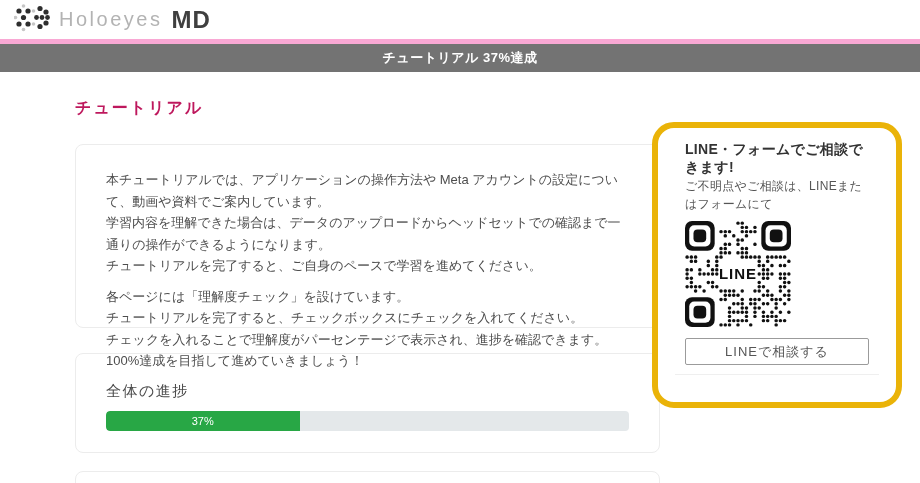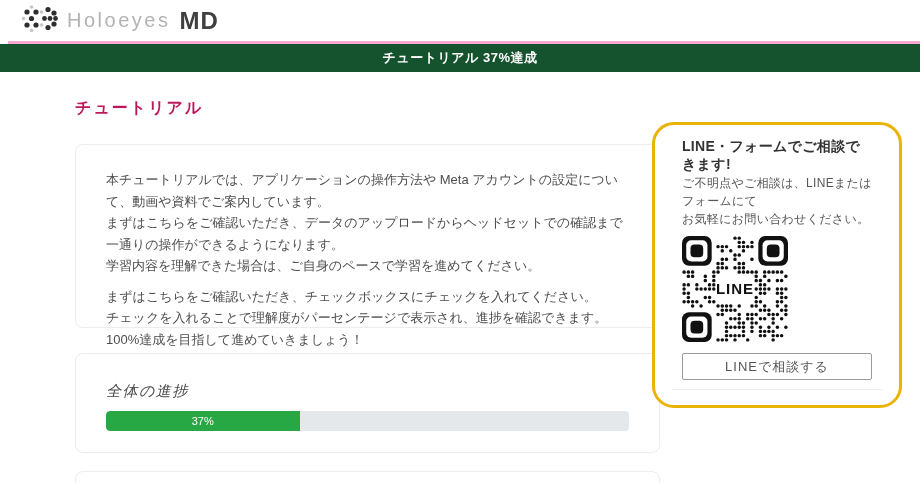--- a/index.html
+++ b/index.html
@@ -1,51 +1,51 @@
 <!DOCTYPE html>
 <html><head>
 <meta charset="utf-8">
 <style>
   * { margin:0; padding:0; box-sizing:border-box; }
   html,body { width:920px; height:483px; overflow:hidden; background:#fff;
               font-family:"Liberation Sans","DejaVu Sans",sans-serif; }
   body { position:relative; color:#4d4d4d; }
 
   
-  .header { height:44px; background:#fff; border-bottom:3px solid #f9a8d4;
-            display:flex; align-items:center; padding:0 14px;margin-left:8px; }
+  .header { height:44px; background:#fff; border-bottom:5px solid #f9a8d4;
+            display:flex; align-items:center; padding:0 14px; }
   .brand { display:flex; align-items:center; gap:7px; }
   .brand-light { font-size:20px; color:#b3b3b3; letter-spacing:2.5px; font-weight:400; }
   .brand-bold { font-size:24px; color:#3f3f3f; letter-spacing:1px; font-weight:600; margin-left:2px; }
 
   
-  .banner { height:28px; background:#14532d; display:flex; align-items:center; justify-content:center; }
+  .banner { height:28px; background:#737373; display:flex; align-items:center; justify-content:center; }
   .banner-text { color:#fff; font-size:13px; font-weight:bold; letter-spacing:0.5px; }
 
   
   .column { position:absolute; left:75px; top:72px; width:585px; }
   .page-title { font-size:16px; font-weight:bold; color:#be185d; letter-spacing:2px;
                 margin-top:26px; }
   .card { background:#fff; border:1px solid #ececec; border-radius:8px; }
   .intro-card { margin-top:25px; padding:24px 30px 18px 30px; height:184px; }
   .intro-card p { font-size:13px; line-height:21.5px; color:#4d4d4d; margin-bottom:9px; }
   .intro-card p span { display:block; }
 
   .progress-card { margin-top:25px; padding:28px 30px; height:100px; }
-  .card-heading { font-size:15px; color:#4a4a4a; letter-spacing:1.5px; font-weight:400;font-style:italic; }
+  .card-heading { font-size:15px; color:#4a4a4a; letter-spacing:1.5px; font-weight:400; }
   .progress-track { margin-top:10px; height:20px; background:#e4e8ea; border-radius:4px; overflow:hidden; }
   .progress-fill { height:100%; background:#28A745; border-radius:4px 0 0 4px;
                    display:flex; align-items:center; justify-content:center; }
   .progress-label { color:#fff; font-size:11px; }
 
   .next-card { margin-top:18px; padding:13px 30px 30px 44px; height:60px; }
 
   
   .consult-card { position:absolute; left:652px; top:122px; width:250px; height:286px;
-                  background:#fff; border:3px solid #eab308; border-radius:22px;
+                  background:#fff; border:6px solid #eab308; border-radius:22px;
                   padding:13px 27px 0 27px; z-index:5; }
   .consult-title { font-size:14px; font-weight:bold; color:#333; letter-spacing:0.3px; }
   .consult-line { font-size:12px; color:#555; line-height:18px; letter-spacing:0.3px; }
   .consult-line:first-of-type { margin-top:4px; }
   .qr-wrap { margin-top:8px; width:106px; height:106px; }
   .consult-btn { margin-top:11px; width:100%; height:27px; background:#fff;
                  border:1px solid #9b9b9b; border-radius:2px; color:#555;
                  font-size:13px; font-family:inherit; letter-spacing:1px; cursor:pointer;
                  display:flex; align-items:center; justify-content:center; }
   .consult-divider { border:none; border-top:1px solid #efefef; margin:9px -10px 0 -10px; }
@@ -89,25 +89,26 @@
 <div class="banner">
   <span class="banner-text">チュートリアル 37%達成</span>
 </div>
 
 <div class="column">
   <h1 class="page-title">チュートリアル</h1>
 
   <div class="card intro-card">
     <p>
       <span>本チュートリアルでは、アプリケーションの操作方法や Meta アカウントの設定について、動画や資料でご案内しています。</span>
-      <span>まずはこちらをご確認いただき、データのアップロードからヘッドセットでの確認まで一通りの操作ができるようになります。</span>
-      <span>学習内容を理解できた場合は、ご自身のペースで学習を進めてください。</span>
+      <span>学習内容を理解できた場合は、データのアップロードからヘッドセットでの確認まで一通りの操作ができるようになります。</span>
+      <span>チュートリアルを完了すると、ご自身のペースで学習を進めてください。</span>
     </p>
     <p>
-      <span>まずはこちらをご確認いただき、チェックボックスにチェックを入れてください。</span>
+      <span>各ページには「理解度チェック」を設けています。</span>
+      <span>チュートリアルを完了すると、チェックボックスにチェックを入れてください。</span>
       <span>チェックを入れることで理解度がパーセンテージで表示され、進捗を確認できます。</span>
       <span>100%達成を目指して進めていきましょう！</span>
     </p>
   </div>
 
   <div class="card progress-card">
     <div class="card-heading">全体の進捗</div>
     <div class="progress-track">
       <div class="progress-fill" style="width: 37%; text-align: center;">
         <span class="progress-label">37%</span>
@@ -116,21 +117,20 @@
   </div>
 
   <div class="card next-card">
     
   </div>
 </div>
 
 <div class="consult-card">
   <div class="consult-title">LINE・フォームでご相談できます!</div>
   <div class="consult-line">ご不明点やご相談は、LINEまたはフォームにて</div>
-  <div class="consult-line">お気軽にお問い合わせください。</div>
   <div class="qr-wrap">
     <svg id="qr-svg" width="106" height="106" viewBox="0 0 106 106">
         <rect x="51.28" y="0.4" width="3.4400000000000004" height="3.4400000000000004" fill="#111" rx="1.6"></rect>
         <rect x="55.52" y="0.4" width="3.4400000000000004" height="3.4400000000000004" fill="#111" rx="1.6"></rect>
         <rect x="55.52" y="4.640000000000001" width="3.4400000000000004" height="3.4400000000000004" fill="#111" rx="1.6"></rect>
         <rect x="59.76" y="4.640000000000001" width="3.4400000000000004" height="3.4400000000000004" fill="#111" rx="1.6"></rect>
         <rect x="68.24000000000001" y="4.640000000000001" width="3.4400000000000004" height="3.4400000000000004" fill="#111" rx="1.6"></rect>
         <rect x="34.32" y="8.88" width="3.4400000000000004" height="3.4400000000000004" fill="#111" rx="1.6"></rect>
         <rect x="38.56" y="8.88" width="3.4400000000000004" height="3.4400000000000004" fill="#111" rx="1.6"></rect>
         <rect x="42.800000000000004" y="8.88" width="3.4400000000000004" height="3.4400000000000004" fill="#111" rx="1.6"></rect>

